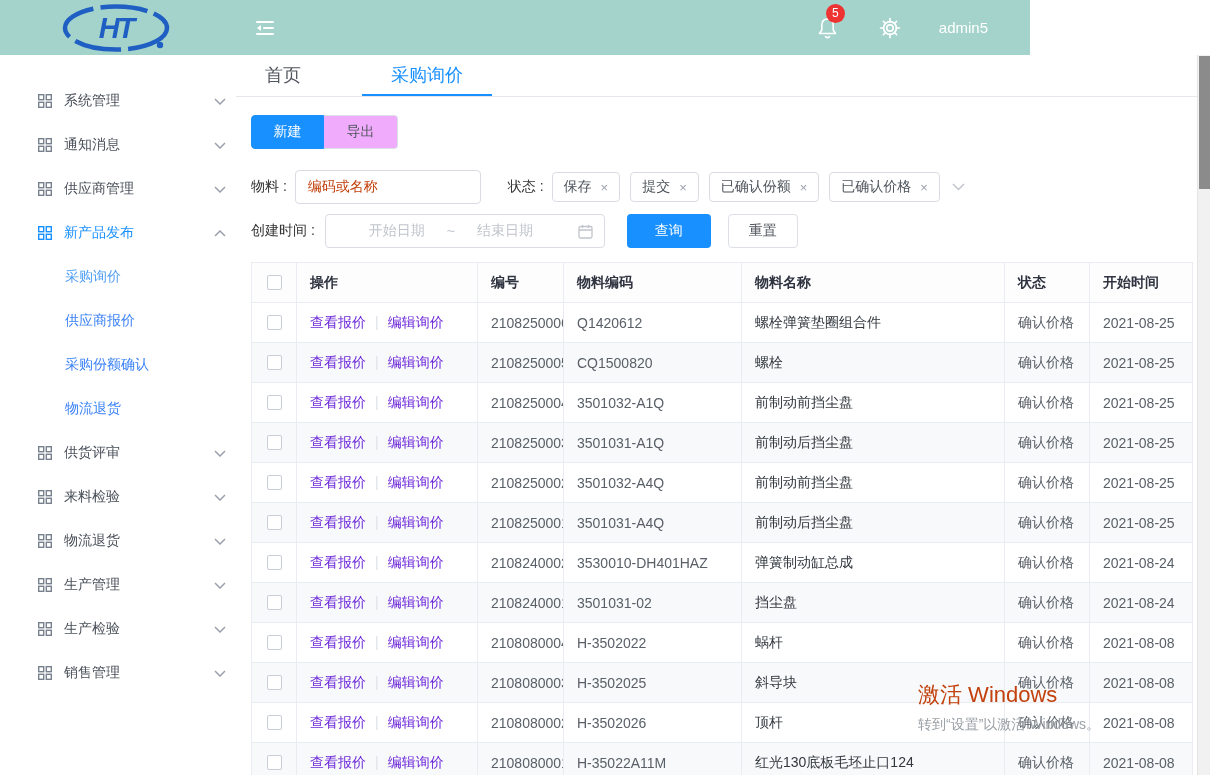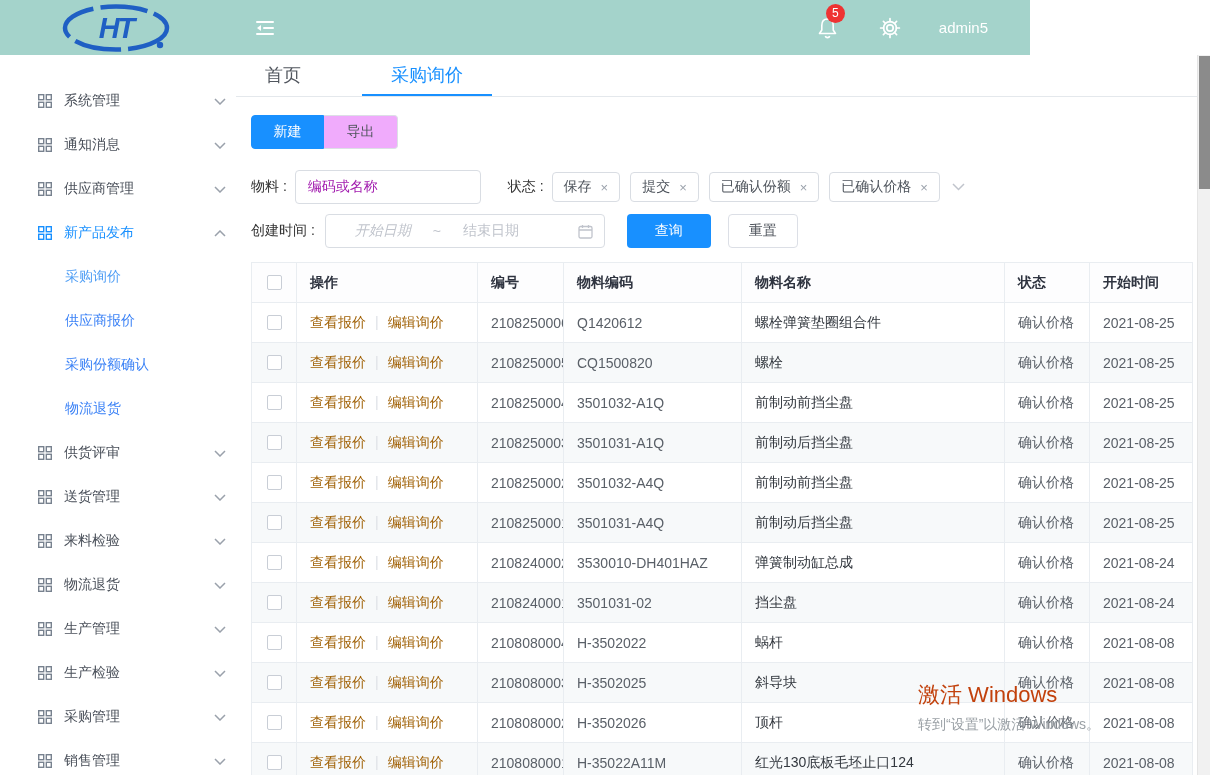--- a/index.html
+++ b/index.html
@@ -36,46 +36,46 @@
 
   .content { padding:18px 15px 0 15px; position:relative; }
 
   .btn-group { display:flex; }
   .btn { height:34px; font-size:14px; cursor:pointer; font-family:inherit; }
   .btn-new { width:73px; background:#1890ff; color:#fff; border:1px solid #1890ff; border-radius:4px 0 0 4px; }
   .btn-export { width:74px; background:#f0abfc; color:#51565e; border:1px solid #dcdfe6; border-left:none; border-radius:0 4px 4px 0; }
 
   .filter-row1 { margin-top:21px; display:flex; align-items:center; }
   .flabel { color:#333; white-space:nowrap; }
-  .fake-input { width:186px; height:34px; border:1px solid #d9dde3; border-radius:4px; display:flex; align-items:center; padding-left:12px; color:#a21caf; margin-left:8px; cursor:text; }
+  .fake-input { width:186px; height:34px; border:1px solid #d9dde3; border-radius:4px; display:flex; align-items:center; padding-left:12px; color:#c2410c; margin-left:8px; cursor:text; }
   .status-label { margin-left:27px; }
   .tags { display:flex; align-items:center; margin-left:8px; }
   .tag { border:1px solid #d9dde3; border-radius:4px; height:30px; display:flex; align-items:center; padding:0 11px; color:#4e545c; background:#fff; margin-right:10px; cursor:default; }
   .tag .tag-x { color:#9aa1ab; margin-left:9px; font-size:13px; cursor:pointer; }
   .select-chev { display:flex; color:#c0c4cc; margin-left:2px; }
 
   .filter-row2 { margin-top:10px; display:flex; align-items:center; }
   .daterange { width:280px; height:34px; border:1px solid #d9dde3; border-radius:4px; display:flex; align-items:center; padding:0 11px; margin-left:10px; color:#c0c4cc; cursor:pointer; }
-  .daterange .dr-start { margin-left:18px;font-style:italic; }
+  .daterange .dr-start { margin-left:32px; }
   .daterange .dr-sep { margin:0 22px; }
   .daterange .cal-icon { margin-left:auto; display:flex; color:#c0c4cc; }
   .btn-query { margin-left:22px; width:84px; background:#1890ff; color:#fff; border:none; border-radius:4px; }
   .btn-reset { margin-left:17px; width:70px; background:#fff; color:#51565e; border:1px solid #dcdfe6; border-radius:4px; }
 
   
   .table-wrap { margin-top:14px; }
   table { border-collapse:collapse; width:942px; table-layout:fixed; }
   th, td { border:1px solid #e9edf1; height:40px; padding:0 13px; font-size:14px; text-align:left; white-space:nowrap; overflow:hidden; }
   th { color:#2f3440; font-weight:bold; background:#fdfdfe; }
   td { color:#5a6068; }
   td.c-name { color:#33383f; }
   tbody tr:nth-child(even) { background:#f7f9fa; }
   .col-check { text-align:center; padding:0; }
   .checkbox { width:15px; height:15px; border:1px solid #c9ced6; border-radius:2px; background:#fff; margin:0 auto; cursor:pointer; }
-  .link { color:#a16207; text-decoration:none; cursor:pointer; }
+  .link { color:#6d28d9; text-decoration:none; cursor:pointer; }
   .ops-sep { color:#dde1e6; margin:0 9px; }
 
   
   .watermark { position:absolute; left:918px; top:680px; z-index:20; pointer-events:none; }
   .wm1 { font-size:22px; color:#c2410c; }
   .wm2 { font-size:14px; color:#9aa0a5; margin-top:6px; }
 
   
   .scrollbar { position:absolute; left:1197px; top:55px; width:13px; height:720px; background:#f1f1f1; border-left:1px solid #e5e5e5; z-index:15; }
   .scroll-thumb { position:absolute; top:1px; left:1px; width:11px; height:133px; background:#8b8b8b; cursor:pointer; }
@@ -213,36 +213,20 @@
   </div>
     <div class="menu-item">
     <span class="grid-icon">
       <svg width="14" height="14" viewBox="0 0 14 14" fill="none" stroke="currentColor" stroke-width="1.4">
         <rect x="0.7" y="0.7" width="5" height="5"></rect>
           <rect x="8.3" y="0.7" width="5" height="5"></rect>
         <rect x="0.7" y="8.3" width="5" height="5"></rect>
           <rect x="8.3" y="8.3" width="5" height="5"></rect>
       </svg>
     </span>
-    <span class="menu-label">送货管理</span>
-    <span class="chev">
-      <svg width="12" height="7" viewBox="0 0 12 7" fill="none" stroke="currentColor" stroke-width="1.5">
-          <polyline points="1,1 6,6 11,1"></polyline>
-        </svg>
-    </span>
-  </div>
-    <div class="menu-item">
-    <span class="grid-icon">
-      <svg width="14" height="14" viewBox="0 0 14 14" fill="none" stroke="currentColor" stroke-width="1.4">
-        <rect x="0.7" y="0.7" width="5" height="5"></rect>
-          <rect x="8.3" y="0.7" width="5" height="5"></rect>
-        <rect x="0.7" y="8.3" width="5" height="5"></rect>
-          <rect x="8.3" y="8.3" width="5" height="5"></rect>
-      </svg>
-    </span>
     <span class="menu-label">来料检验</span>
     <span class="chev">
       <svg width="12" height="7" viewBox="0 0 12 7" fill="none" stroke="currentColor" stroke-width="1.5">
           <polyline points="1,1 6,6 11,1"></polyline>
         </svg>
     </span>
   </div>
     <div class="menu-item">
     <span class="grid-icon">
       <svg width="14" height="14" viewBox="0 0 14 14" fill="none" stroke="currentColor" stroke-width="1.4">
@@ -278,36 +262,20 @@
     <div class="menu-item">
     <span class="grid-icon">
       <svg width="14" height="14" viewBox="0 0 14 14" fill="none" stroke="currentColor" stroke-width="1.4">
         <rect x="0.7" y="0.7" width="5" height="5"></rect>
           <rect x="8.3" y="0.7" width="5" height="5"></rect>
         <rect x="0.7" y="8.3" width="5" height="5"></rect>
           <rect x="8.3" y="8.3" width="5" height="5"></rect>
       </svg>
     </span>
     <span class="menu-label">生产检验</span>
-    <span class="chev">
-      <svg width="12" height="7" viewBox="0 0 12 7" fill="none" stroke="currentColor" stroke-width="1.5">
-          <polyline points="1,1 6,6 11,1"></polyline>
-        </svg>
-    </span>
-  </div>
-    <div class="menu-item">
-    <span class="grid-icon">
-      <svg width="14" height="14" viewBox="0 0 14 14" fill="none" stroke="currentColor" stroke-width="1.4">
-        <rect x="0.7" y="0.7" width="5" height="5"></rect>
-          <rect x="8.3" y="0.7" width="5" height="5"></rect>
-        <rect x="0.7" y="8.3" width="5" height="5"></rect>
-          <rect x="8.3" y="8.3" width="5" height="5"></rect>
-      </svg>
-    </span>
-    <span class="menu-label">采购管理</span>
     <span class="chev">
       <svg width="12" height="7" viewBox="0 0 12 7" fill="none" stroke="currentColor" stroke-width="1.5">
           <polyline points="1,1 6,6 11,1"></polyline>
         </svg>
     </span>
   </div>
     <div class="menu-item">
     <span class="grid-icon">
       <svg width="14" height="14" viewBox="0 0 14 14" fill="none" stroke="currentColor" stroke-width="1.4">
         <rect x="0.7" y="0.7" width="5" height="5"></rect>

